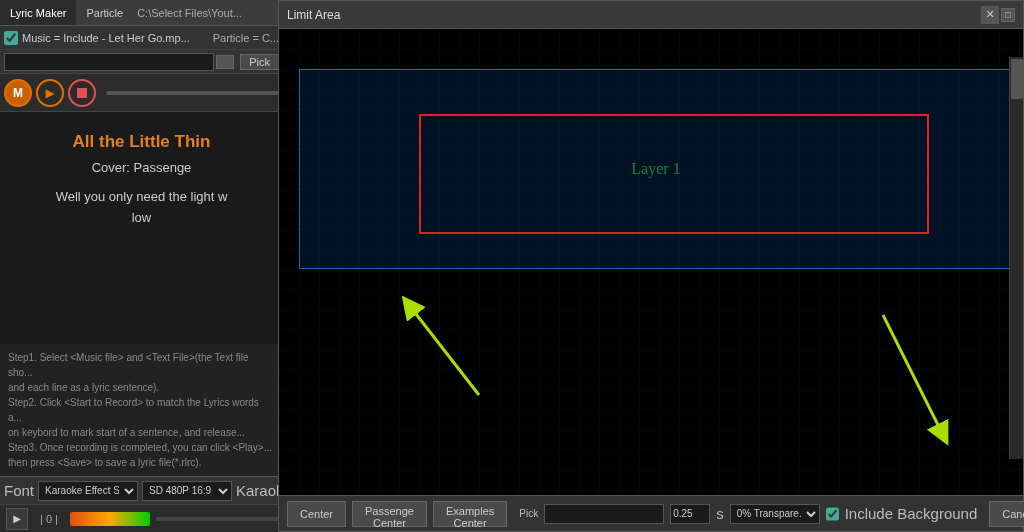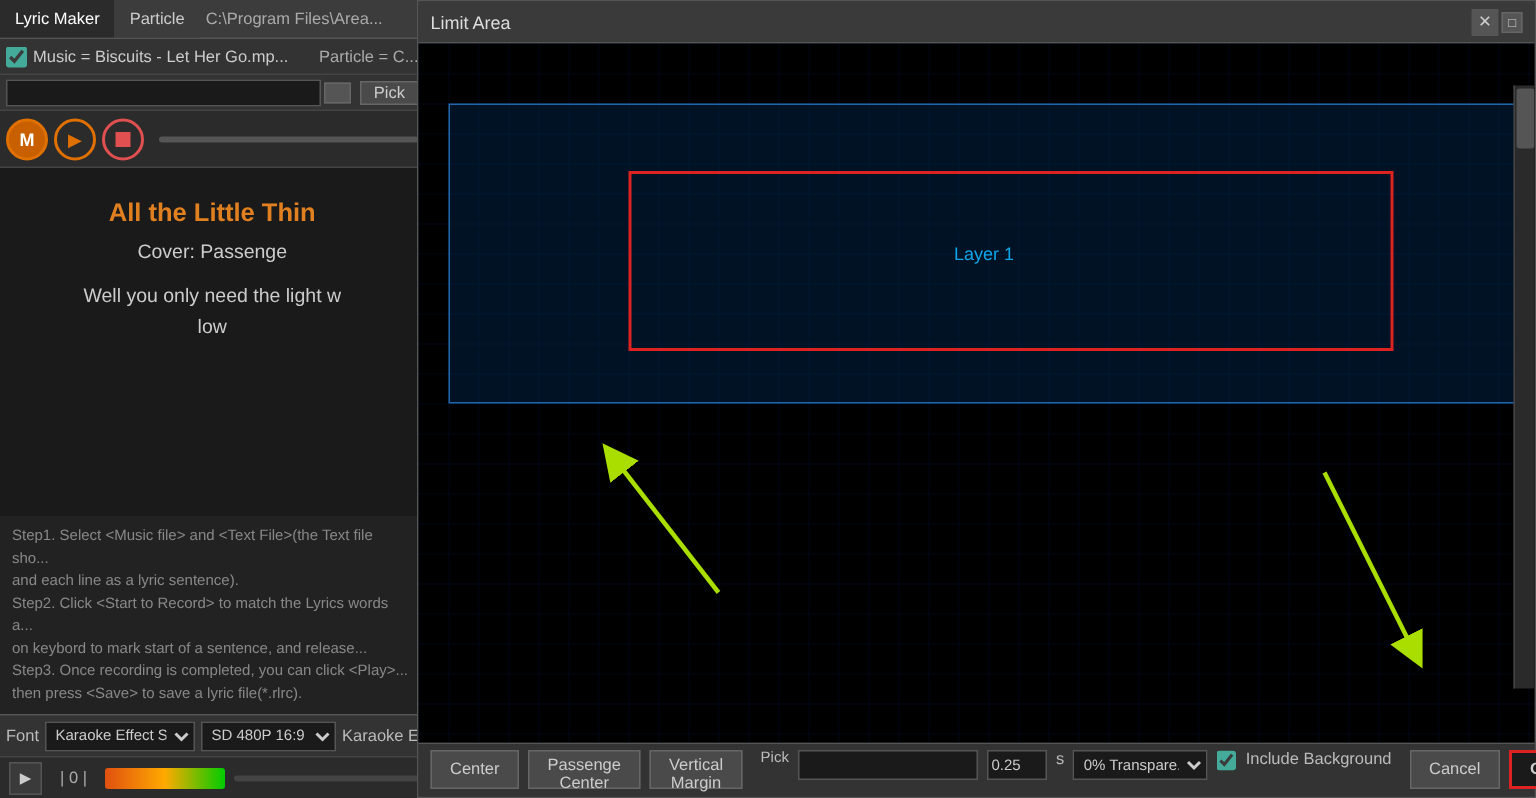--- a/index.html
+++ b/index.html
@@ -214,21 +214,21 @@
       display: flex;
       align-items: center;
       padding: 3px 4px;
       background: #2e2e2e;
       border-top: 1px solid #444;
       height: 28px;
       gap: 4px;
     }
 
     .label-sm {
-      font-size: 11px;
+      font-size: 15px;
       color: #bbb;
       white-space: nowrap;
     }
 
     .select-field {
       background: #1a1a1a;
       border: 1px solid #555;
       color: #ccc;
       font-size: 10px;
       padding: 1px 2px;
@@ -322,36 +322,37 @@
     .canvas-layer-box {
       position: absolute;
       top: 40px; left: 20px; right: 10px;
       height: 200px;
       border: 1px solid #2266aa;
       background: rgba(0,60,120,0.3);
       display: flex; align-items: center; justify-content: center;
     }
 
     .layer-label {
-      color: #0ea5e9;
-      font-size: 12px;
+      color: #15803d;
+      font-size: 16px;
+      font-family: Liberation Serif, serif;
     }
 
     .red-rect {
       position: absolute;
       top: 85px; left: 140px;
       width: 510px; height: 120px;
       border: 2px solid #dd2222;
       background: transparent;
     }
 
     
     .dialog-bottom {
       display: flex;
-      align-items: flex-start;
+      align-items: center;
       background: #333;
       border-top: 1px solid #555;
       padding: 4px 8px;
       height: 36px;
       gap: 6px;
     }
 
     .dialog-btn {
       padding: 3px 12px;
       background: #4a4a4a;
@@ -492,26 +493,26 @@
 </head>
 <body>
 
 <div class="main-container">
 
   <div class="left-panel">
 
     <div class="top-bar">
       <button class="tab-btn active">Lyric Maker</button>
       <button class="tab-btn">Particle</button>
-      <span class="file-path">C:\Program Files\Area...</span>
+      <span class="file-path">C:\Select Files\Yout...</span>
     </div>
 
     <div class="music-row">
       <input type="checkbox" class="music-checkbox" checked="" style="">
-      <span class="music-label">Music = Biscuits - Let Her Go.mp...</span>
+      <span class="music-label">Music = Include - Let Her Go.mp...</span>
       <span class="particle-label">Particle = C...</span>
     </div>
 
     <div class="text-row">
       <input type="text" class="text-field" style="">
       <span style="width:18px;height:14px;background:#555;border:1px solid #666;display:inline-block;margin-left:2px;"></span>
       <button class="pick-btn">Pick</button>
     </div>
 
     <div class="controls-row">
@@ -609,21 +610,21 @@
 
         <div class="right-scrollbar">
           <div class="scroll-thumb"></div>
         </div>
 
       </div>
 
       <div class="dialog-bottom">
         <button class="dialog-btn">Center</button>
         <button class="dialog-btn">Passenge Center</button>
-        <button class="dialog-btn">Vertical Margin</button>
+        <button class="dialog-btn">Examples Center</button>
         <div class="spacer"></div>
 
         <span class="label-sm" style="font-size:10px;">Pick</span>
         <input type="text" class="disappear-field" style="width: 120px;">
         <input type="text" class="select-field" style="width: 40px;" value="0.25">
         <span class="label-sm">s</span>
         <select class="select-field" style="width:90px;">
           <option>0% Transpare...</option>
         </select>
         <input type="checkbox" class="checkbox-inline" checked="" style="">

